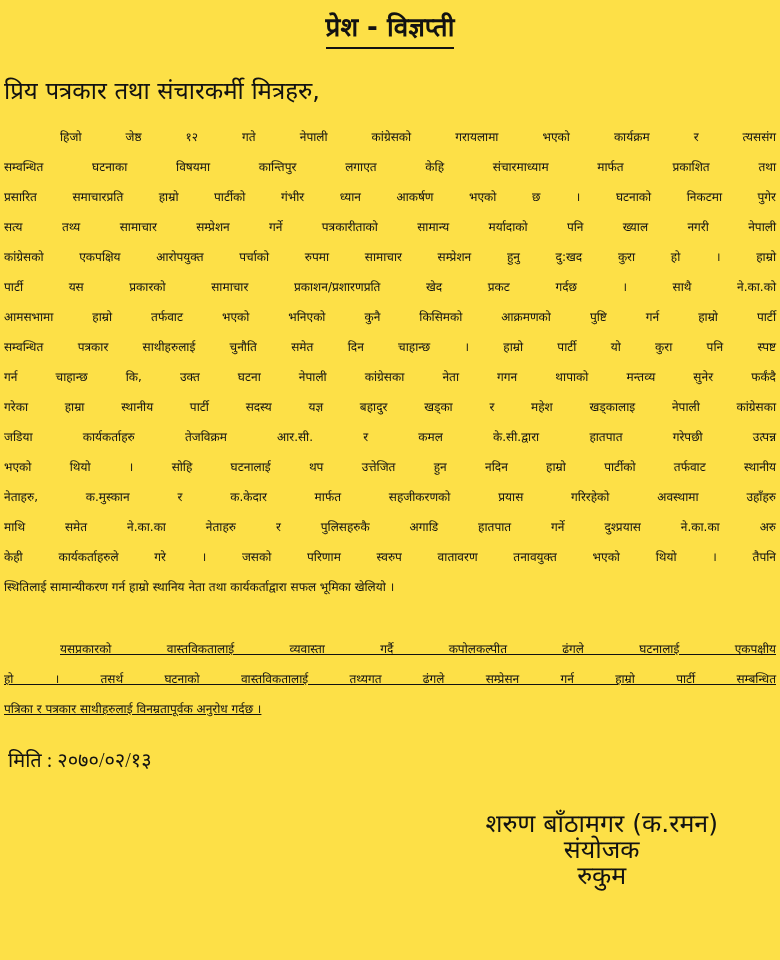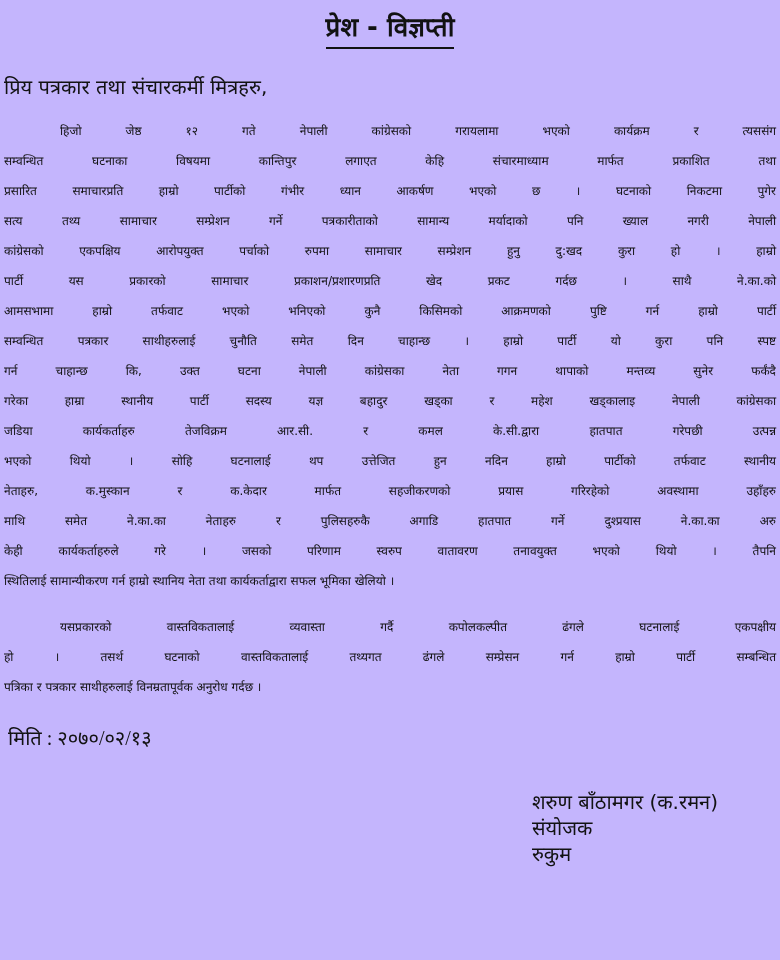--- a/index.html
+++ b/index.html
@@ -1,63 +1,64 @@
 <!DOCTYPE html>
 <html><head>
 <meta charset="utf-8">
 <style>
   html, body { margin: 0; padding: 0; background: #ffffff; }
   .page {
     position: relative;
     width: 780px;
     height: 960px;
     margin: 0 auto;
-    background: #c4b5fd;
+    background: #fde047;
     color: #121212;
     font-family: "DejaVu Sans", sans-serif;
     box-sizing: border-box;
     padding: 6px 4px 0 4px;
     overflow: hidden;
   }
   .title {
     text-align: center;
     font-size: 26px;
     font-weight: bold;
     margin: 2px 0 24px 0;
   }
   .title .u {
     display: inline-block;
     border-bottom: 2px solid #121212;
     padding-bottom: 3px;
   }
   .salutation {
-    font-size: 20px;
+    font-size: 24px;
     margin: 0 0 16px 0;
   }
   .paragraph {
     font-size: 12px;
     line-height: 30px;
   }
   .paragraph .line {
     text-align: justify;
     text-align-last: justify;
     white-space: normal;
   }
   .paragraph .line.first { text-indent: 56px; }
   .paragraph .line.last  { text-align-last: left; }
-  .paragraph.second { margin-top: 16px; }
+  .paragraph.second { margin-top: 32px; text-decoration: underline; }
   .date-line {
     font-size: 20px;
     margin: 22px 0 0 4px;
     font-family: Liberation Serif, serif;
   }
   .signature {
     margin: 38px 58px 4px auto;
     width: max-content;
-    font-size: 20px;
+    text-align: center;
+    font-size: 25px;
     line-height: 26px;
   }
 </style>
 </head>
 <body>
 
 <div class="page">
 
   <h1 class="title">
     <span class="u">प्रेश - विज्ञप्ती</span>

